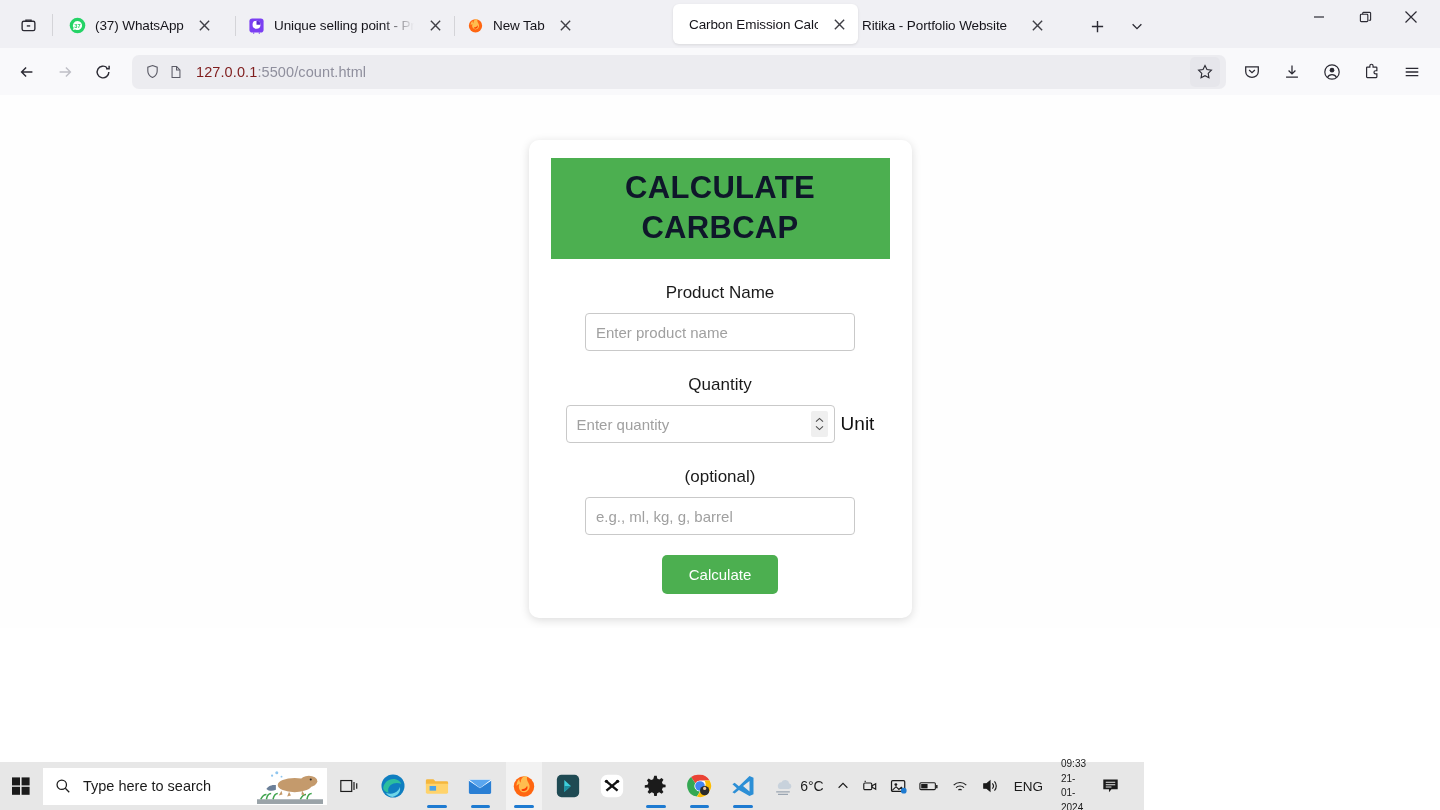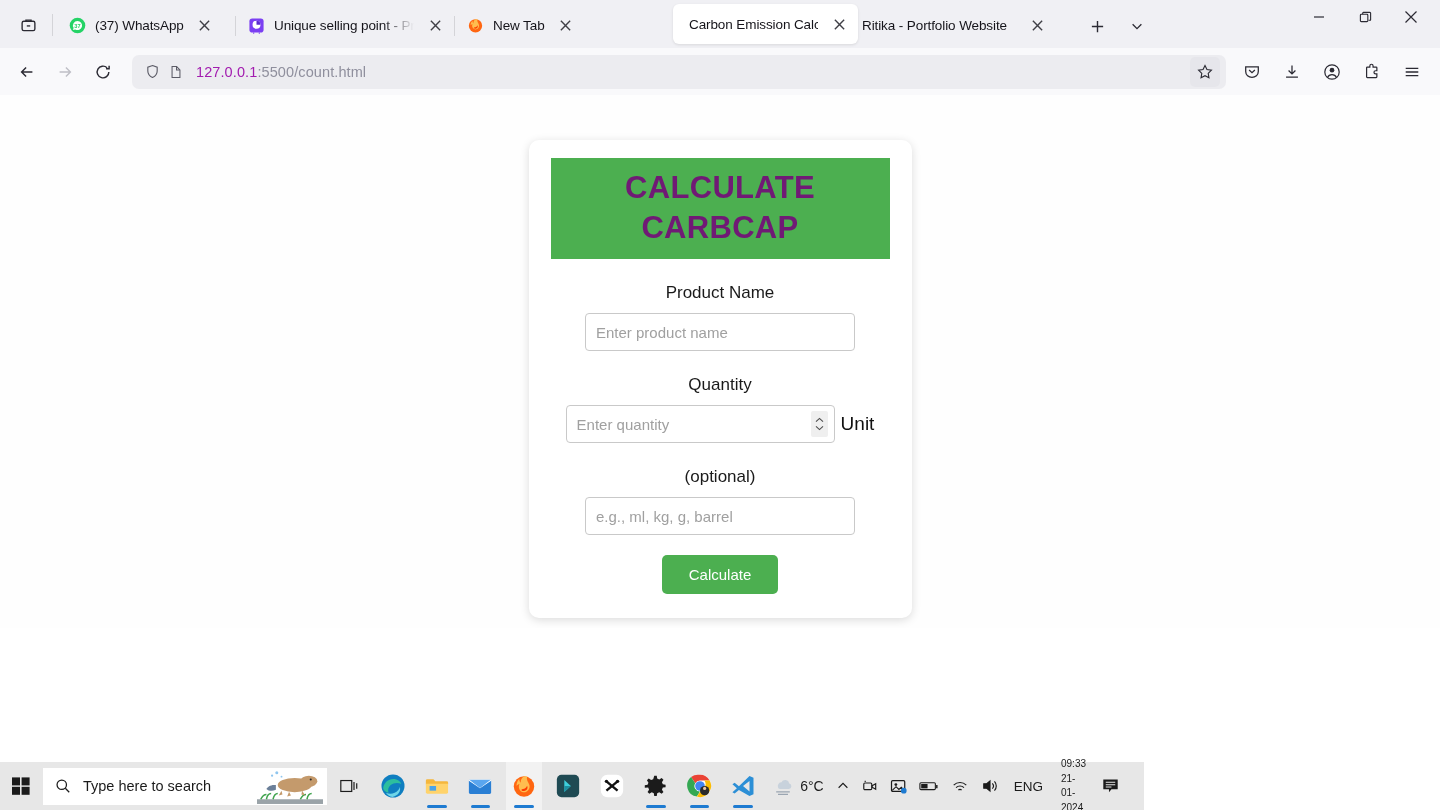--- a/index.html
+++ b/index.html
@@ -68,40 +68,40 @@
   }
   .navbtn.disabled { color: #bfbfc6; }
 
   .urlbar {
     flex: 1; height: 34px; margin: 0 6px 0 10px;
     background: #ececf0; border-radius: 7px;
     display: flex; align-items: center; padding: 0 6px 0 10px;
   }
   .url-icon { width: 20px; height: 20px; display:flex; align-items:center; justify-content:center; color:#5b5b66; margin-right: 4px;}
   .url-text { flex: 1; font-size: 14.5px; color: #8f8f9d; margin-left: 6px; letter-spacing: .1px; }
-  .url-text b { color: #a21caf; font-weight: 400; }
+  .url-text b { color: #7f1d1d; font-weight: 400; }
   .star { width: 30px; height: 30px; display:flex; align-items:center; justify-content:center; border-radius: 5px; color:#2b2a33; background:#e6e6eb;}
   .tool-icons { display: flex; align-items: center; }
   .toolbtn { width: 34px; height: 34px; margin: 0 3px; display:flex; align-items:center; justify-content:center; border-radius:5px; color:#2b2a33; }
 
   
   .viewport {
     flex: 1; background: #fefefe;
     display: flex; justify-content: center; align-items: flex-start;
     overflow: hidden; position: relative;
   }
   .card {
     width: 383px; margin-top: 45px;
     background: #ffffff; border-radius: 10px;
     box-shadow: 0 2px 10px rgba(0,0,0,0.14);
     padding: 0 0 24px 0;
     text-align: center;
   }
   .banner {
-    background: #4caf50; color: #701a75;
+    background: #4caf50; color: #0f172a;
     margin: 18px 22px 0 22px;
     padding: 10px 4px 12px 4px;
     font-size: 31px; font-weight: bold; line-height: 1.28;
     letter-spacing: .3px;
   }
   .subtitle {
     font-size: 25px; font-weight: bold; font-style: italic;
     color: #111; line-height: 1.28;
     margin: 22px 18px 0 18px;
   }

